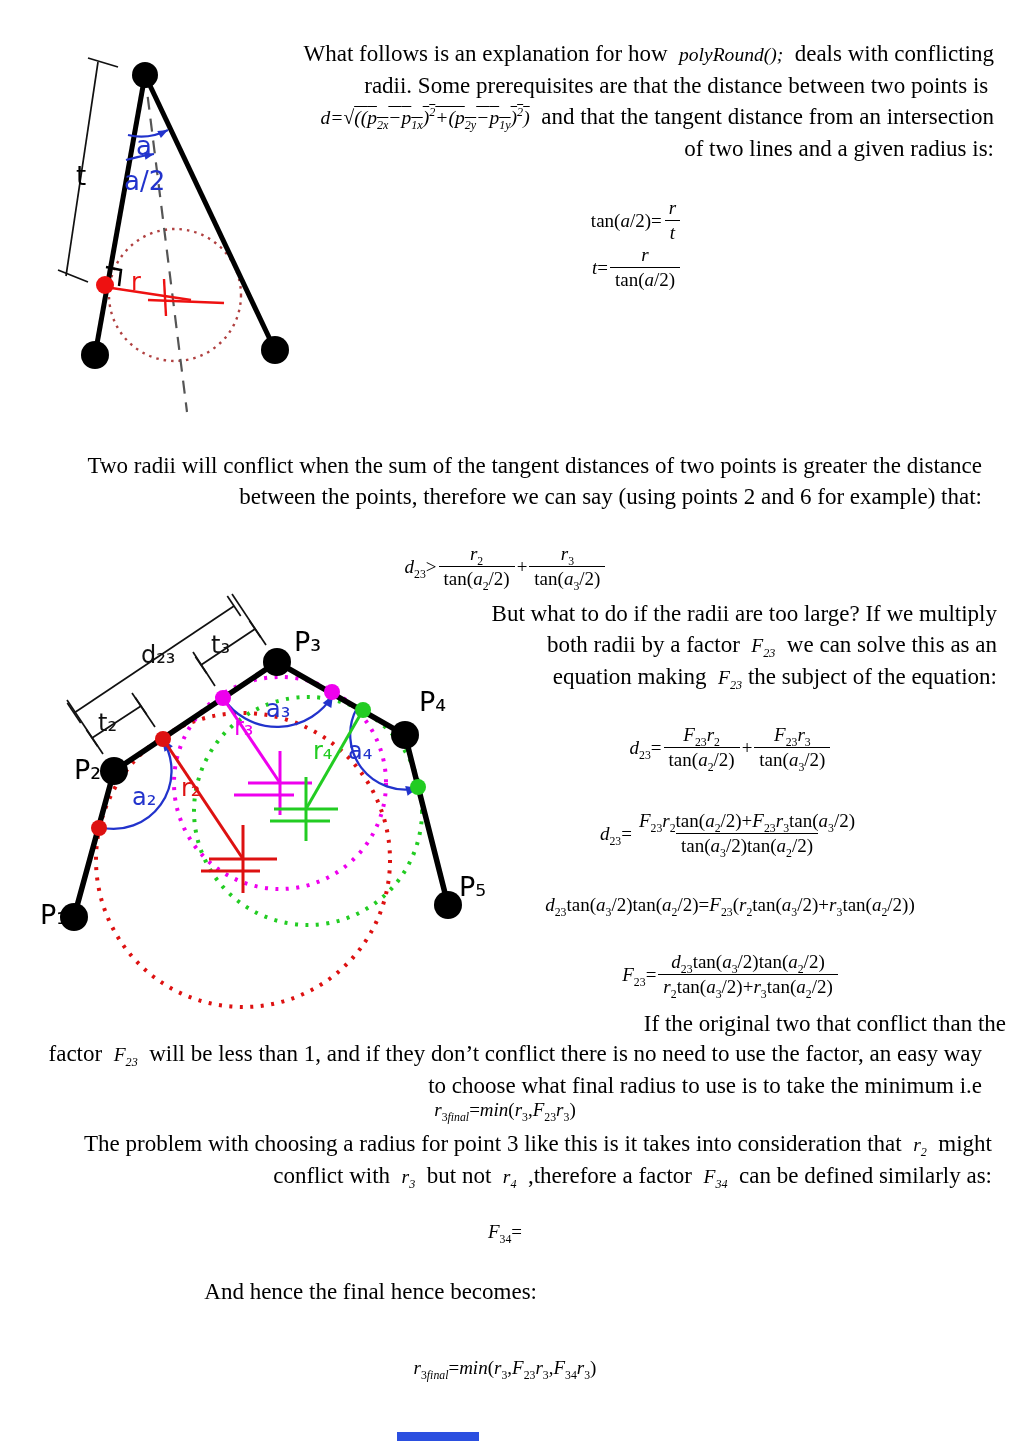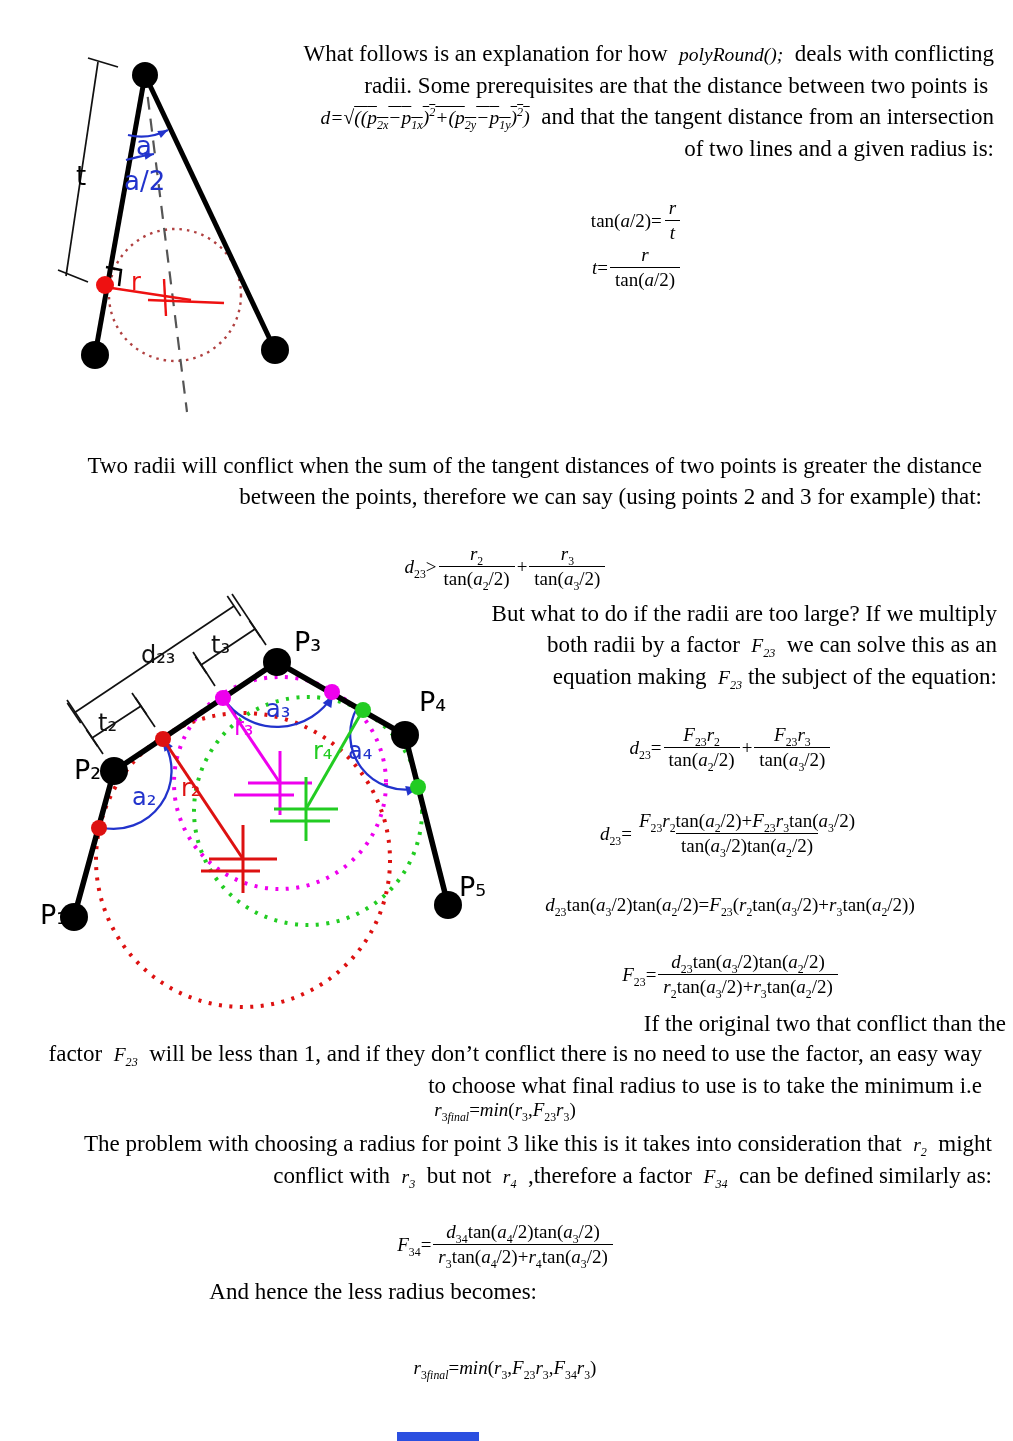--- a/index.html
+++ b/index.html
@@ -79,21 +79,21 @@
 
   <div class="formula" style="left:526px;top:244px;width:220px">
     <span class="fp"><i>t</i>=</span>
     <span class="frac">
         <span class="num"><i>r</i></span>
         <span class="den">tan(<i>a</i>/2)</span>
       </span>
   </div>
 
 
-  <div class="para" style="left:37px;top:450px;width:945px">Two radii will conflict when the sum of the tangent distances of two points is greater the distance between the points, therefore we can say (using points 2 and 3 for example) that:</div>
+  <div class="para" style="left:37px;top:450px;width:945px">Two radii will conflict when the sum of the tangent distances of two points is greater the distance between the points, therefore we can say (using points 2 and 6 for example) that:</div>
 
   <div class="formula" style="left:385px;top:543px;width:240px">
     <span class="fp"><i>d</i><sub>23</sub>&gt;</span>
     <span class="frac">
         <span class="num"><i>r</i><sub>2</sub></span>
         <span class="den">tan(<i>a</i><sub>2</sub>/2)</span>
       </span>
     <span class="fp">+</span>
     <span class="frac">
         <span class="num"><i>r</i><sub>3</sub></span>
@@ -225,27 +225,23 @@
   <div class="para" style="left:37px;top:1038px;width:945px">factor&nbsp; <span class="mi"><i>F</i><sub>23</sub></span>&nbsp; will be less than 1, and if they don’t conflict there is no need to use the factor, an easy way to choose what final radius to use is to take the minimum i.e</div>
 
   <div class="formula" style="left:385px;top:1099px;width:240px">
     <span class="fp"><i>r</i><sub>3<i>final</i></sub>=<i>min</i>(<i>r</i><sub>3</sub>,<i>F</i><sub>23</sub><i>r</i><sub>3</sub>)</span>
   </div>
 
   <div class="para" style="left:37px;top:1128px;width:955px">The problem with choosing a radius for point 3 like this is it takes into consideration that&nbsp; <span class="mi"><i>r</i><sub>2</sub></span>&nbsp; might conflict with&nbsp; <span class="mi"><i>r</i><sub>3</sub></span>&nbsp; but not&nbsp; <span class="mi"><i>r</i><sub>4</sub></span>&nbsp; ,therefore a factor&nbsp; <span class="mi"><i>F</i><sub>34</sub></span>&nbsp; can be defined similarly as:</div>
 
   <div class="formula" style="left:365px;top:1221px;width:280px">
     <span class="fp"><i>F</i><sub>34</sub>=</span>
-    <span class="frac">
-        <span class="num"><i>d</i><sub>34</sub>tan(<i>a</i><sub>4</sub>/2)tan(<i>a</i><sub>3</sub>/2)</span>
-        <span class="den"><i>r</i><sub>3</sub>tan(<i>a</i><sub>4</sub>/2)+<i>r</i><sub>4</sub>tan(<i>a</i><sub>3</sub>/2)</span>
-      </span>
-  </div>
-
-  <div class="para" style="left:37px;top:1276px;width:500px">And hence the less radius becomes:</div>
+  </div>
+
+  <div class="para" style="left:37px;top:1276px;width:500px">And hence the final hence becomes:</div>
 
   <div class="formula" style="left:365px;top:1357px;width:280px">
     <span class="fp"><i>r</i><sub>3<i>final</i></sub>=<i>min</i>(<i>r</i><sub>3</sub>,<i>F</i><sub>23</sub><i>r</i><sub>3</sub>,<i>F</i><sub>34</sub><i>r</i><sub>3</sub>)</span>
   </div>
 
   <div class="footer-bar" style="background:#2b4fe0"></div>
 
 </div>
 
 </body></html>

